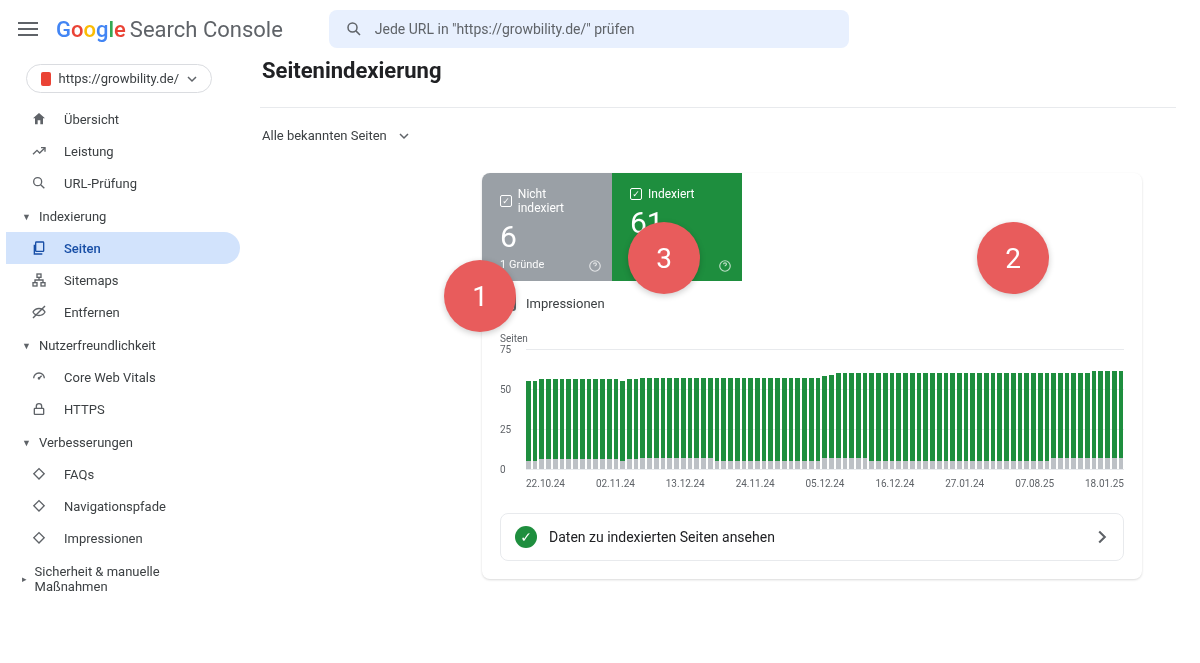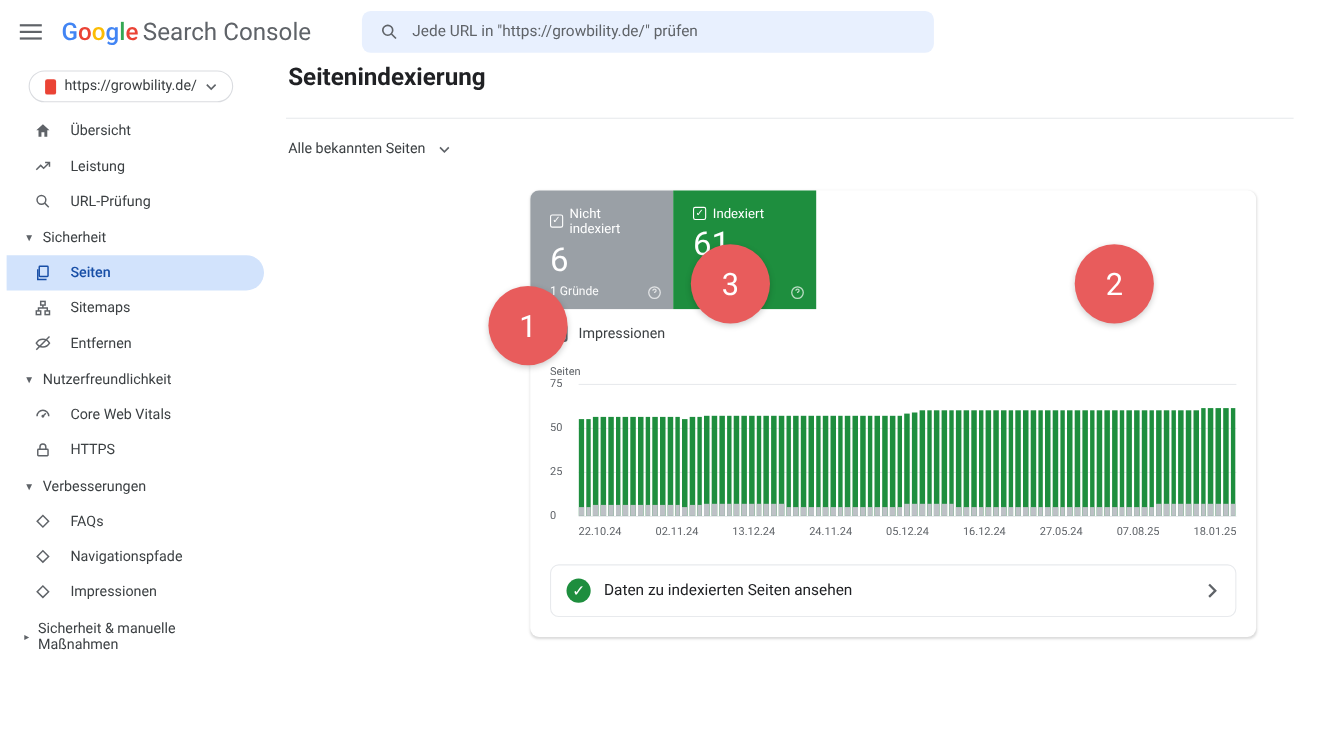--- a/index.html
+++ b/index.html
@@ -126,21 +126,21 @@
               <svg width="16" height="16" viewBox="0 0 24 24" fill="none" stroke="currentColor" stroke-width="2">
                 <circle cx="10" cy="10" r="6"></circle>
                 <line x1="20" y1="20" x2="14.5" y2="14.5"></line>
               </svg>
             </span>
             <span>URL-Prüfung</span>
           </div>
         </div>
       <div class="nav-section">
           <span class="tri">▼</span>
-          <span>Sicherheit</span>
+          <span>Indexierung</span>
         </div>
       <div id="nav-index">
           <div class="nav-item active">
             <span class="icon">
               <svg width="16" height="16" viewBox="0 0 24 24" fill="none" stroke="currentColor" stroke-width="2">
                 <rect x="7" y="3" width="12" height="14" rx="1"></rect>
                 <path d="M5 7v14h12"></path>
               </svg>
             </span>
             <span>Seiten</span>
@@ -645,21 +645,21 @@
                   <div class="bar-grey" style="height: 9.33333%;"></div>
                 </div>
               </div>
             <div class="xaxis" id="xaxis">
                 <span>22.10.24</span>
                 <span>02.11.24</span>
                 <span>13.12.24</span>
                 <span>24.11.24</span>
                 <span>05.12.24</span>
                 <span>16.12.24</span>
-                <span>27.05.24</span>
+                <span>27.01.24</span>
                 <span>07.08.25</span>
                 <span>18.01.25</span>
               </div>
           </div>
         </div>
         <div class="cta-row">
           <span class="check-badge">✓</span>
           <span>Daten zu indexierten Seiten ansehen</span>
           <span class="chev-r">
             <svg width="14" height="14" viewBox="0 0 10 10">

